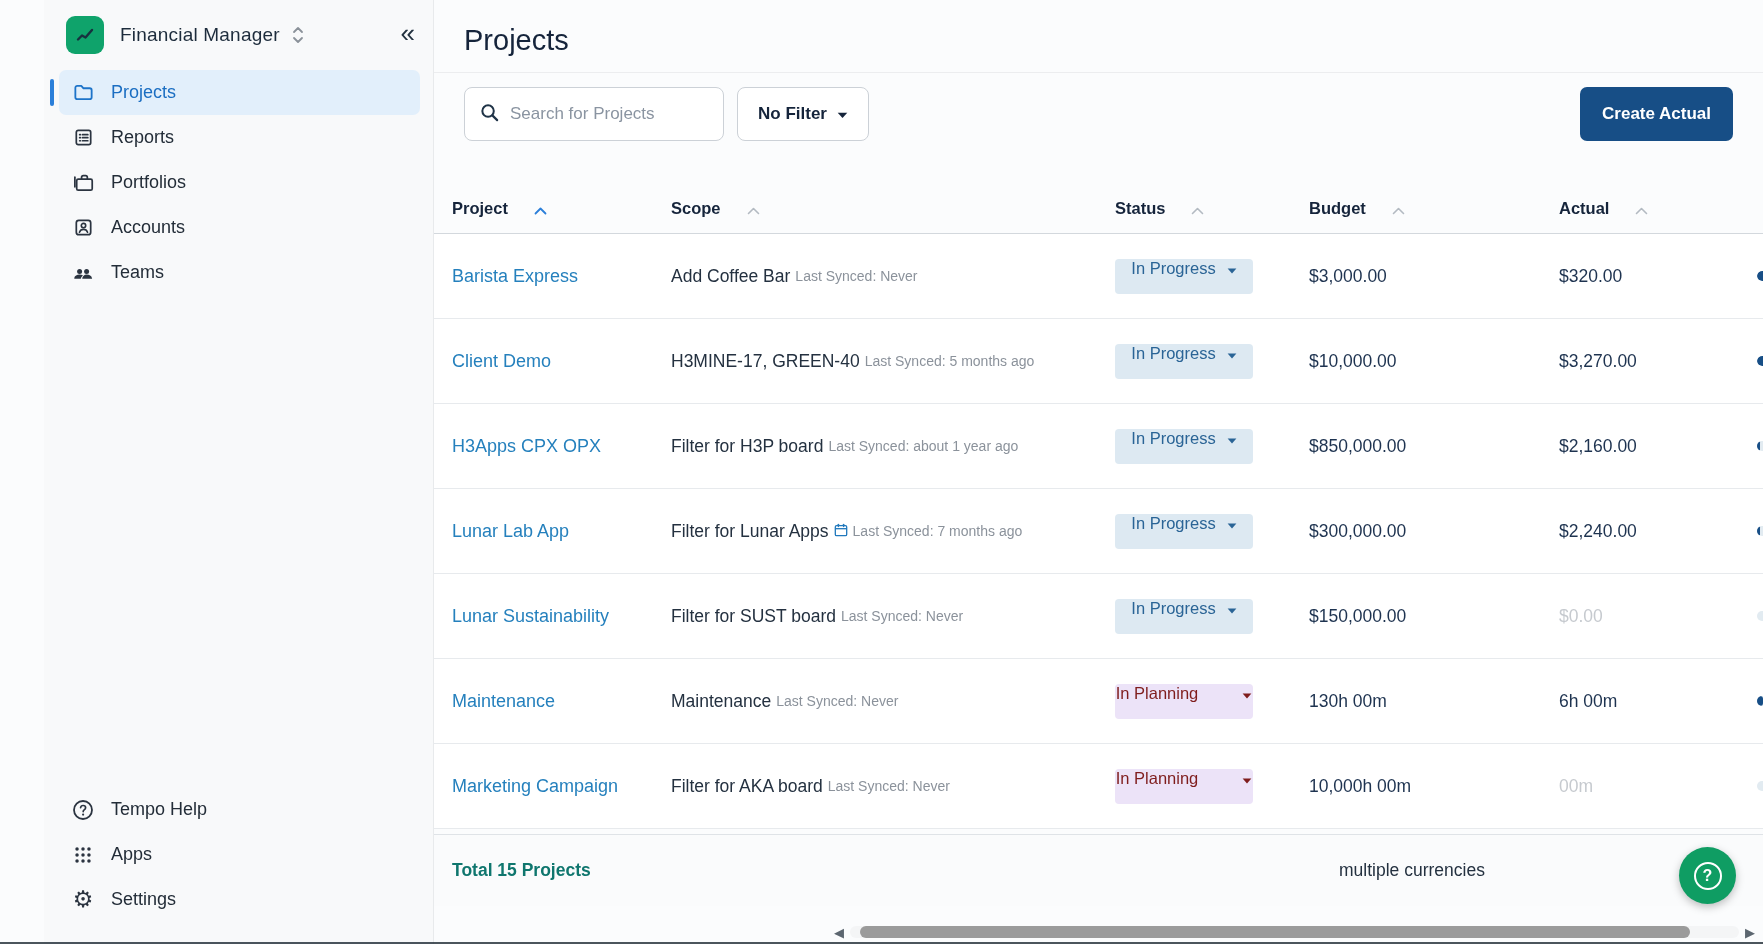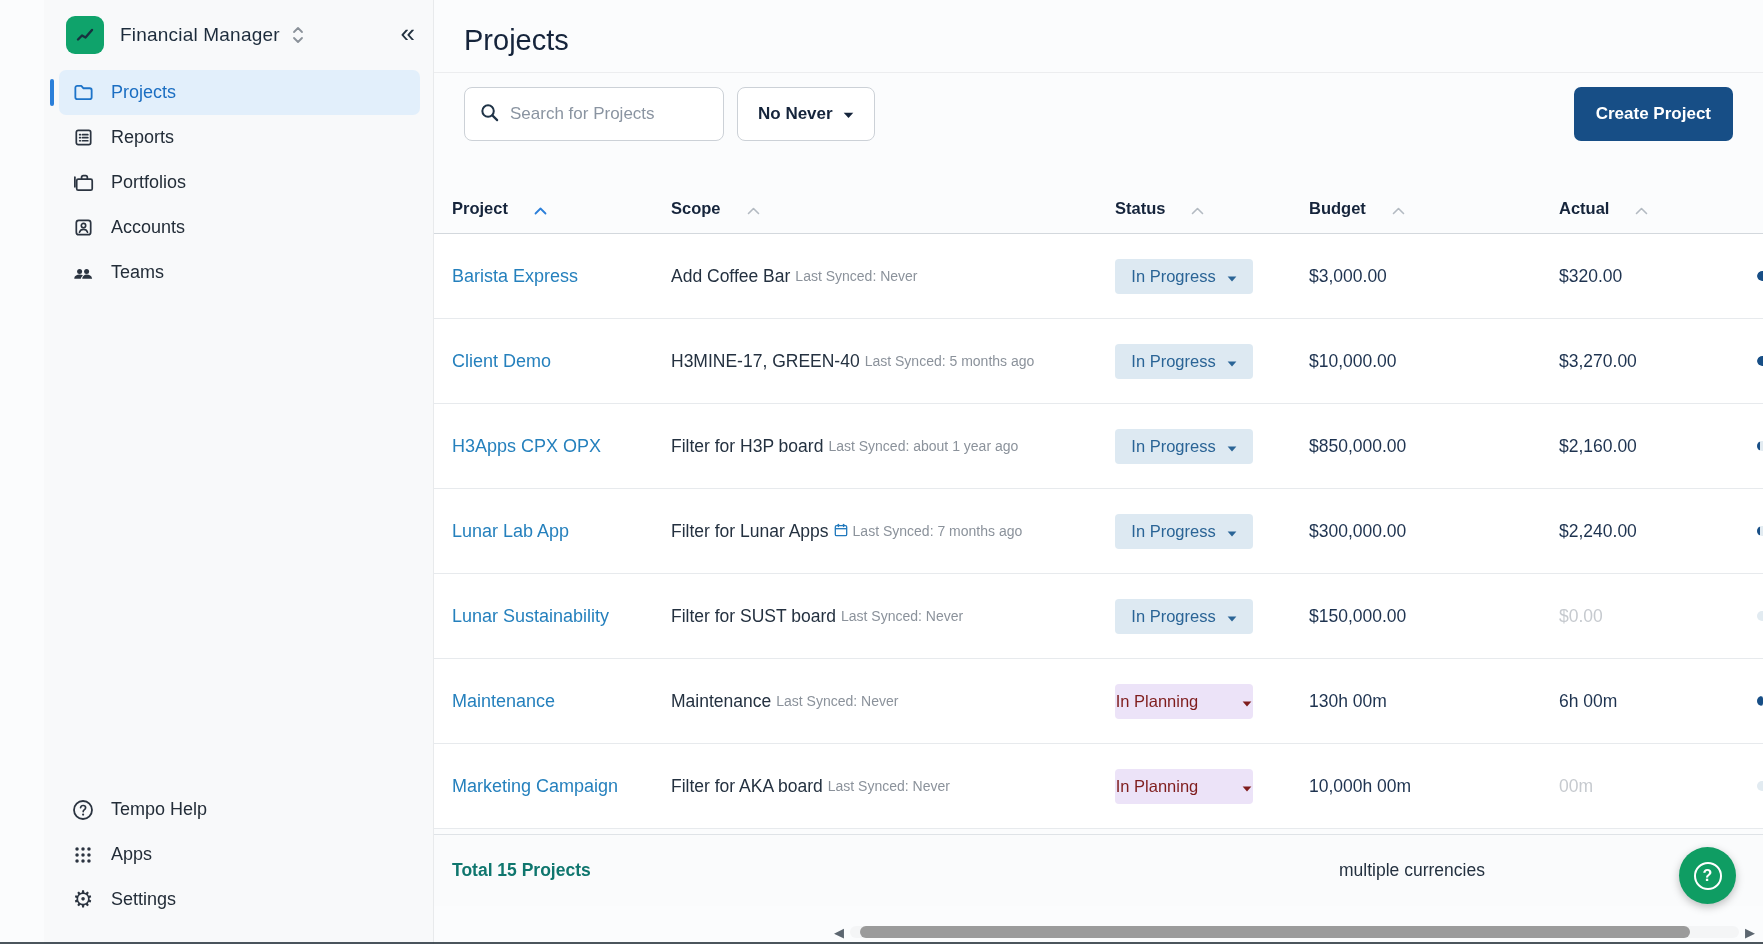--- a/index.html
+++ b/index.html
@@ -41,21 +41,21 @@
   .thead { margin-top:56px; padding-bottom:14px; border-bottom:1px solid #d3d8dd; }
   .th { display:flex; align-items:center; font-size:16.5px; font-weight:700; color:#15243b; cursor:pointer; }
   .th .sort-caret { margin-left:26px; margin-top:3px; }
   .c-project { padding-left:18px; }
   .c-budget, .c-actual { padding-left:15px; }
   .row { height:85px; border-bottom:1px solid #e7eaed; background:#fff; align-items:center; }
   .project-link { font-size:18px; color:#2580bd; cursor:pointer; padding-left:18px; }
   .scope-cell { display:flex; flex-direction:row; gap:5px; }
   .scope-main { font-size:17.5px; color:#243140; }
   .scope-sub { font-size:14px; color:#8b929b; display:flex; align-items:center; gap:5px; }
-  .badge { width:138px; height:35px; margin-left:18px; border-radius:4px; display:flex; align-items:center; justify-content:center; gap:11px; font-size:16.5px; cursor:pointer; }
+  .badge { width:138px; height:35px; margin-left:18px; border-radius:4px; display:flex; justify-content:center; gap:11px; font-size:16.5px; cursor:pointer; }
   .badge-in-progress { background:#dde9f2; color:#2a6496; }
   .badge-in-planning { background:#ece3f8; color:#7f1d1d;gap:44px; }
   .money { font-size:17.5px; color:#1d3click553b; }
   .money, .actual-val { font-size:17.5px; color:#1e3350; }
   .actual-val.muted { color:#c6cacf; }
   .progress-track { width:80px; height:10px; border-radius:5px; background:#e2ebf1; overflow:hidden; }
   .progress-fill { height:10px; border-radius:5px; background:#174e86; }
   .tfoot { height:72px; margin-top:5px; border-top:1px solid #dfe3e7; align-items:center; background:#fafbfc; }
   .total-label { font-size:17.5px; font-weight:700; color:#0f766e; padding-left:18px; }
   .currency-note { font-size:17.5px; color:#243140; padding-left:45px; }
@@ -192,28 +192,28 @@
       <div class="search-box">
         <span>
           <svg width="21" height="21" viewBox="0 0 22 22">
               <circle cx="9.5" cy="9.5" r="6" fill="none" stroke="#1f3347" stroke-width="2.1"></circle>
               <line x1="14" y1="14" x2="19" y2="19" stroke="#1f3347" stroke-width="2.3" stroke-linecap="round"></line>
             </svg>
         </span>
         <input type="text" placeholder="Search for Projects" style="">
       </div>
       <button class="filter-btn">
-        <span>No Never</span>
+        <span>No Filter</span>
         <span>
           <svg width="11" height="7" viewBox="0 0 11 7">
               <path d="M0.7 0.7 L5.5 6 L10.3 0.7 Z" fill="#15243b"></path>
             </svg>
         </span>
       </button>
-      <button class="create-btn">Create Project</button>
+      <button class="create-btn">Create Actual</button>
     </div>
 
     <div class="grid thead">
       <div class="th c-project">
         <span>Project</span>
         <span class="sort-caret"><svg width="13" height="8" viewBox="0 0 13 8">
               <polyline points="1.5,6.5 6.5,1.5 11.5,6.5" fill="none" stroke="#2b7fd9" stroke-width="1.8" stroke-linecap="round" stroke-linejoin="round"></polyline>
             </svg></span>
       </div>
       <div class="th">

